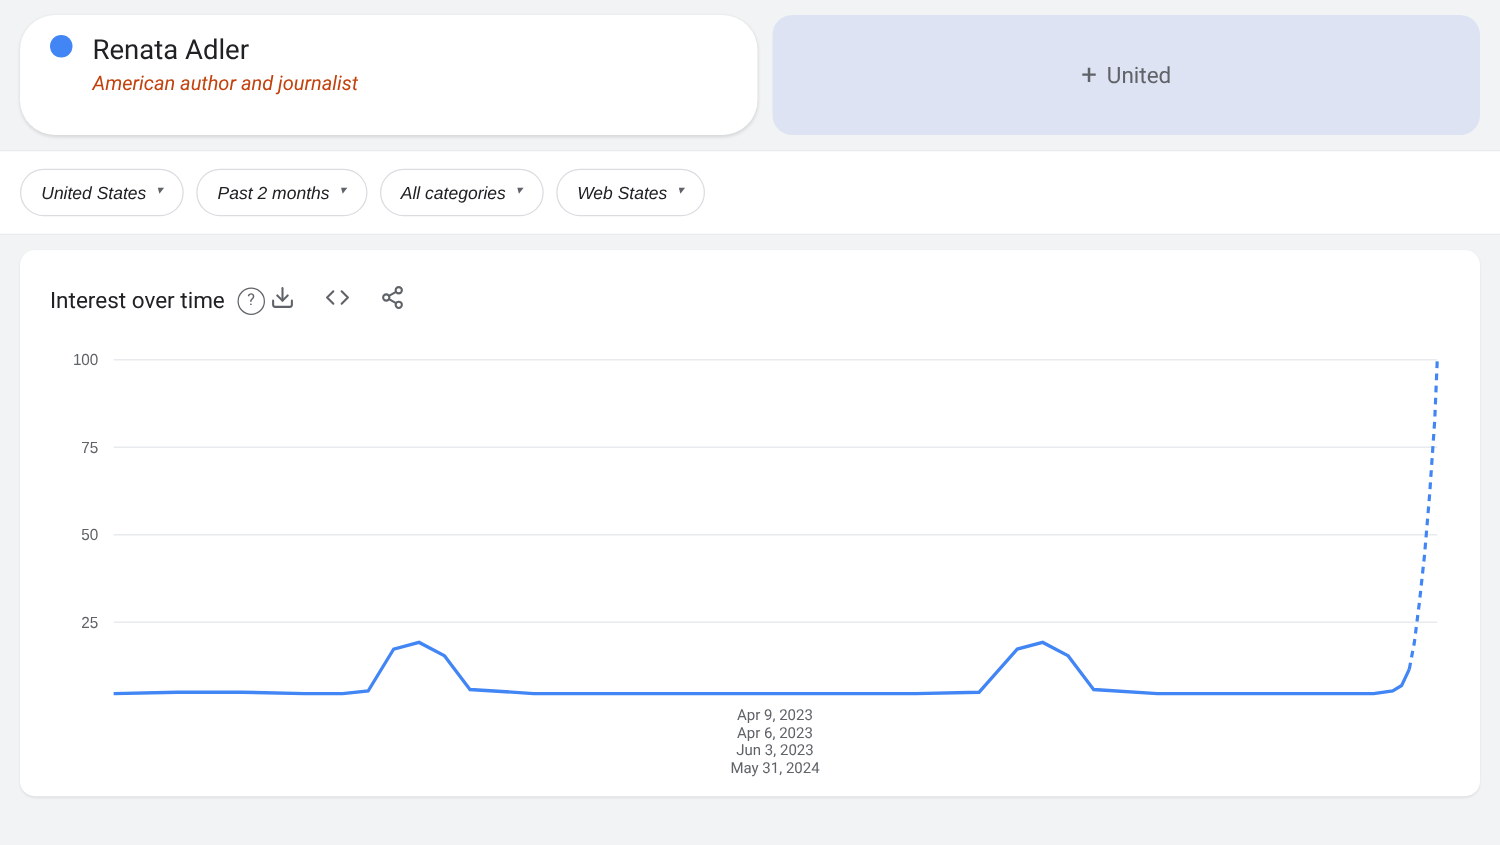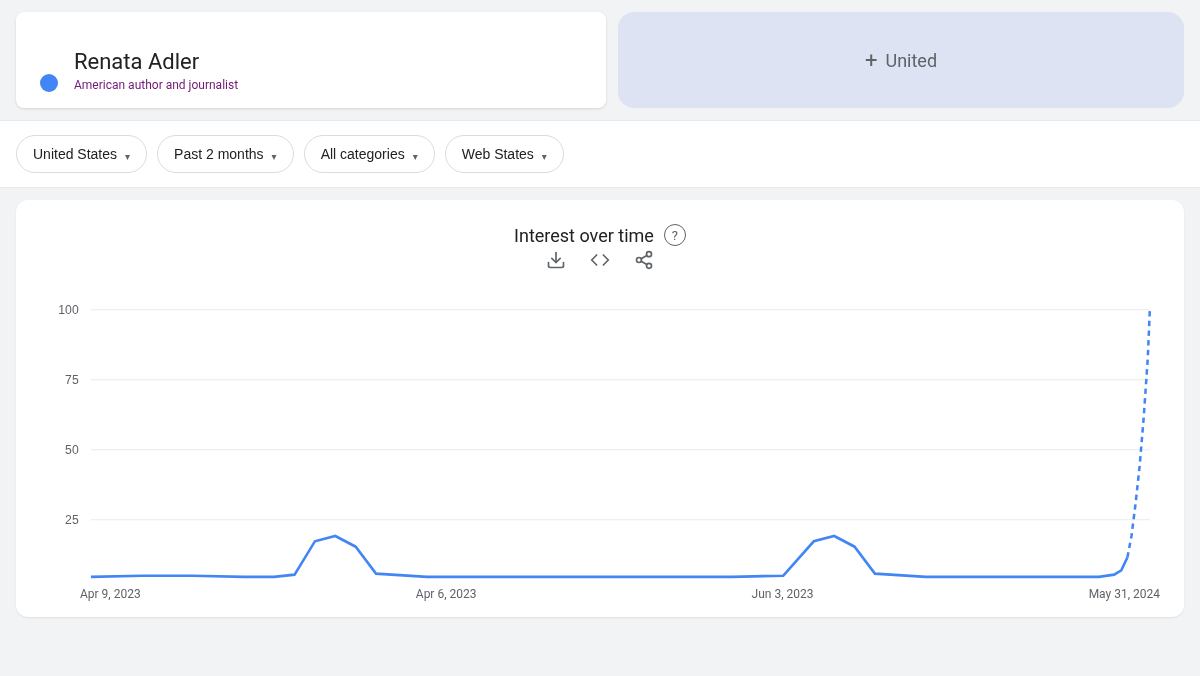--- a/index.html
+++ b/index.html
@@ -13,24 +13,24 @@
     .top-section {
       display: flex;
       background: #f1f3f4;
       padding: 12px 16px 12px 16px;
       gap: 12px;
       align-items: stretch;
     }
 
     .search-card {
       background: #fff;
-      border-radius: 8px;
+      border-radius: 28px;
       padding: 16px 24px;
       display: flex;
-      align-items: flex-end;
+      align-items: flex-start;
       gap: 16px;
       flex: 0 0 590px;
       box-shadow: 0 1px 3px rgba(0,0,0,0.12);
       min-height: 96px;
     }
 
     .search-dot {
       width: 18px;
       height: 18px;
       background: #4285f4;
@@ -39,22 +39,23 @@
     }
 
     .search-text h2 {
       font-size: 22px;
       font-weight: 400;
       color: #202124;
       margin-bottom: 4px;
     }
 
     .search-text p {
-      font-size: 12px;
-      color: #701a75;
+      font-size: 16px;
+      color: #c2410c;
+      font-style: italic;
     }
 
     .compare-card {
       background: #dde3f3;
       border-radius: 16px;
       display: flex;
       align-items: center;
       justify-content: center;
       gap: 8px;
       flex: 1;
@@ -78,30 +79,31 @@
       padding: 14px 16px;
       display: flex;
       gap: 10px;
       align-items: center;
       border-top: 1px solid #e8eaed;
       border-bottom: 1px solid #e8eaed;
     }
 
     .filter-btn {
       display: flex;
-      align-items: flex-end;
+      align-items: flex-start;
       gap: 8px;
       border: 1px solid #dadce0;
       border-radius: 24px;
       padding: 10px 16px;
       background: #fff;
       cursor: pointer;
       font-size: 14px;
       color: #202124;
       white-space: nowrap;
+      font-style: italic;
     }
 
     .filter-btn .chevron {
       font-size: 10px;
       color: #5f6368;
     }
 
     .main-content {
       padding: 12px 16px;
     }
@@ -110,21 +112,20 @@
       background: #fff;
       border-radius: 12px;
       padding: 24px 24px 16px 24px;
       box-shadow: 0 1px 2px rgba(0,0,0,0.08);
     }
 
     .chart-header {
       display: flex;
       align-items: center;
       margin-bottom: 20px;
-      flex-direction: column;
     }
 
     .chart-title-group {
       display: flex;
       align-items: center;
       gap: 10px;
     }
 
     .chart-title {
       font-size: 18px;
@@ -171,20 +172,21 @@
       width: 100%;
       height: 100%;
     }
 
     .x-axis-labels {
       display: flex;
       justify-content: space-between;
       padding: 8px 0 0 40px;
       font-size: 12px;
       color: #5f6368;
+      flex-direction: column;
     }
 
     .x-label {
       text-align: center;
     }
   </style>
 </head>
 <body>
 
 <div class="top-section">

